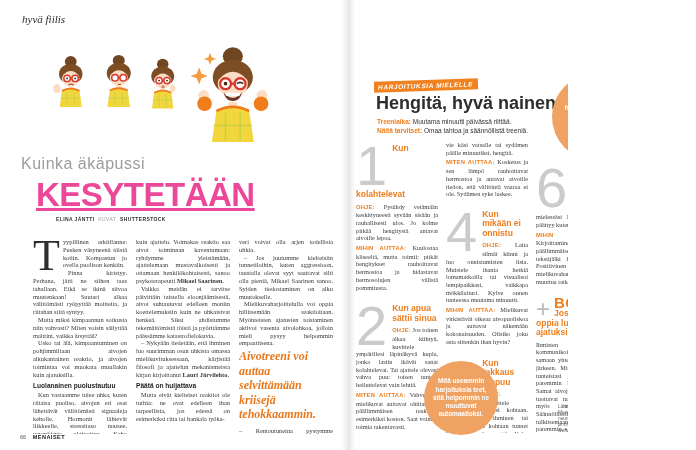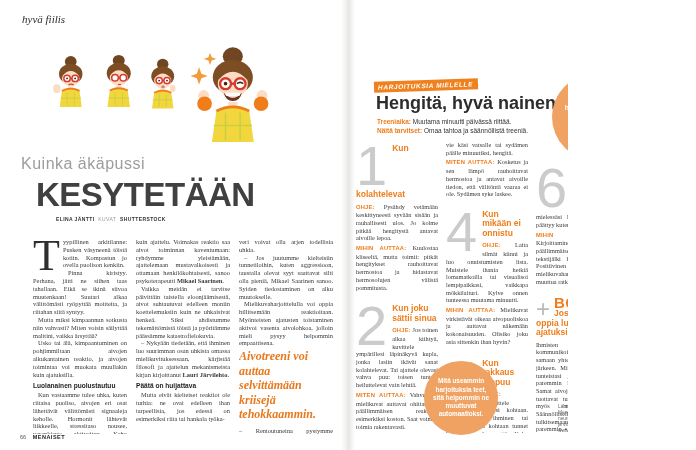--- a/index.html
+++ b/index.html
@@ -10,21 +10,21 @@
 
   
   .kicker{position:absolute;left:22px;top:13px;font-family:"Liberation Serif",serif;
           font-style:italic;font-size:11px;color:#2b2b2b;}
   .cartoon{position:absolute;}
   .intro{position:absolute;left:14px;top:117px;width:202px;text-align:center;
          font-size:8px;line-height:11px;font-weight:500;color:#3d3d3d;}
   .title1{position:absolute;left:21px;top:155px;font-size:16px;letter-spacing:.5px;
           color:#9c9c9c;font-weight:400;}
   .title2{position:absolute;left:36px;top:176px;font-size:33px;font-weight:800;
-          letter-spacing:-.5px;color:#404040;}
+          letter-spacing:-.5px;color:#ec4899;text-decoration:underline;}
   .byline{position:absolute;left:56px;top:216px;font-size:5px;letter-spacing:.4px;color:#333;}
   .byline .light{color:#9a9a9a;font-weight:400;margin:0 2px;}
   .byline b{font-weight:700;}
   .cols-left{position:absolute;left:33px;top:238px;width:300px;height:196px;display:flex;gap:9px;}
   .colL{width:94px;height:196px;overflow:hidden;font-family:"Liberation Serif",serif;
         font-size:6.4px;line-height:7.8px;text-align:justify;color:#3a3a3a;}
   .colL p{margin:0;}
   .colL p + p{text-indent:5px;}
   .colL .sub{font-family:"Liberation Sans",sans-serif;font-weight:700;font-size:6.6px;
              margin:4px 0 1px;text-indent:0;color:#1e1e1e;}
@@ -234,21 +234,21 @@
   <div class="cols-right">
     <div class="colR">
       <div class="exercise">
         <div class="exnum">1</div>
         <div class="extitle">Kun kolahtelevat</div>
         <p><span class="lab2">OHJE:</span> <span>Pysähdy vetämään keskittyneesti syvään sisään ja rauhallisesti ulos. Jo kolme pitkää hengitystä antavat aivoille lepoa.</span></p>
         <p><span class="lab2">MIHIN AUTTAA:</span> <span>Kuulostaa kliseeltä, mutta toimii: pitkät hengitykset rauhoittavat hermostoa ja hidastavat hermosolujen välistä pommitusta.</span></p>
       </div>
       <div class="exercise">
         <div class="exnum">2</div>
-        <div class="extitle">Kun joku sättii sinua</div>
+        <div class="extitle">Kun apua sättii sinua</div>
         <p><span class="lab2">OHJE:</span> <span>Jos toinen alkaa kiihtyä, kuvittele ympärillesi läpinäkyvä kupla, jonka lasiin ikävät sanat kolahtelevat. Tai ajattele olevasi vahva puu: toisen tunteet heiluttelevat vain lehtiä.</span></p>
         <p><span class="lab2">MITEN AUTTAA:</span> <span>Vahvuuden mielikuvat auttavat ohittamaan päällimmäisen reaktion, esimerkiksi koston. Saat voimaa toimia rakentavasti.</span></p>
       </div>
 
     </div>
     <div class="colR">
       <p>vie käsi vatsalle tai sydämen päälle minuutiksi, hengitä.</p>
       <p><span class="lab2">MITEN AUTTAA:</span> <span>Kosketus ja sen lämpö rauhoittavat hermostoa ja antavat aivoille tiedon, että välitöntä vaaraa ei ole. Sydämen syke laskee.</span></p>
       <div class="exercise" style="margin-top:12px;">
         <div class="exnum">4</div>

